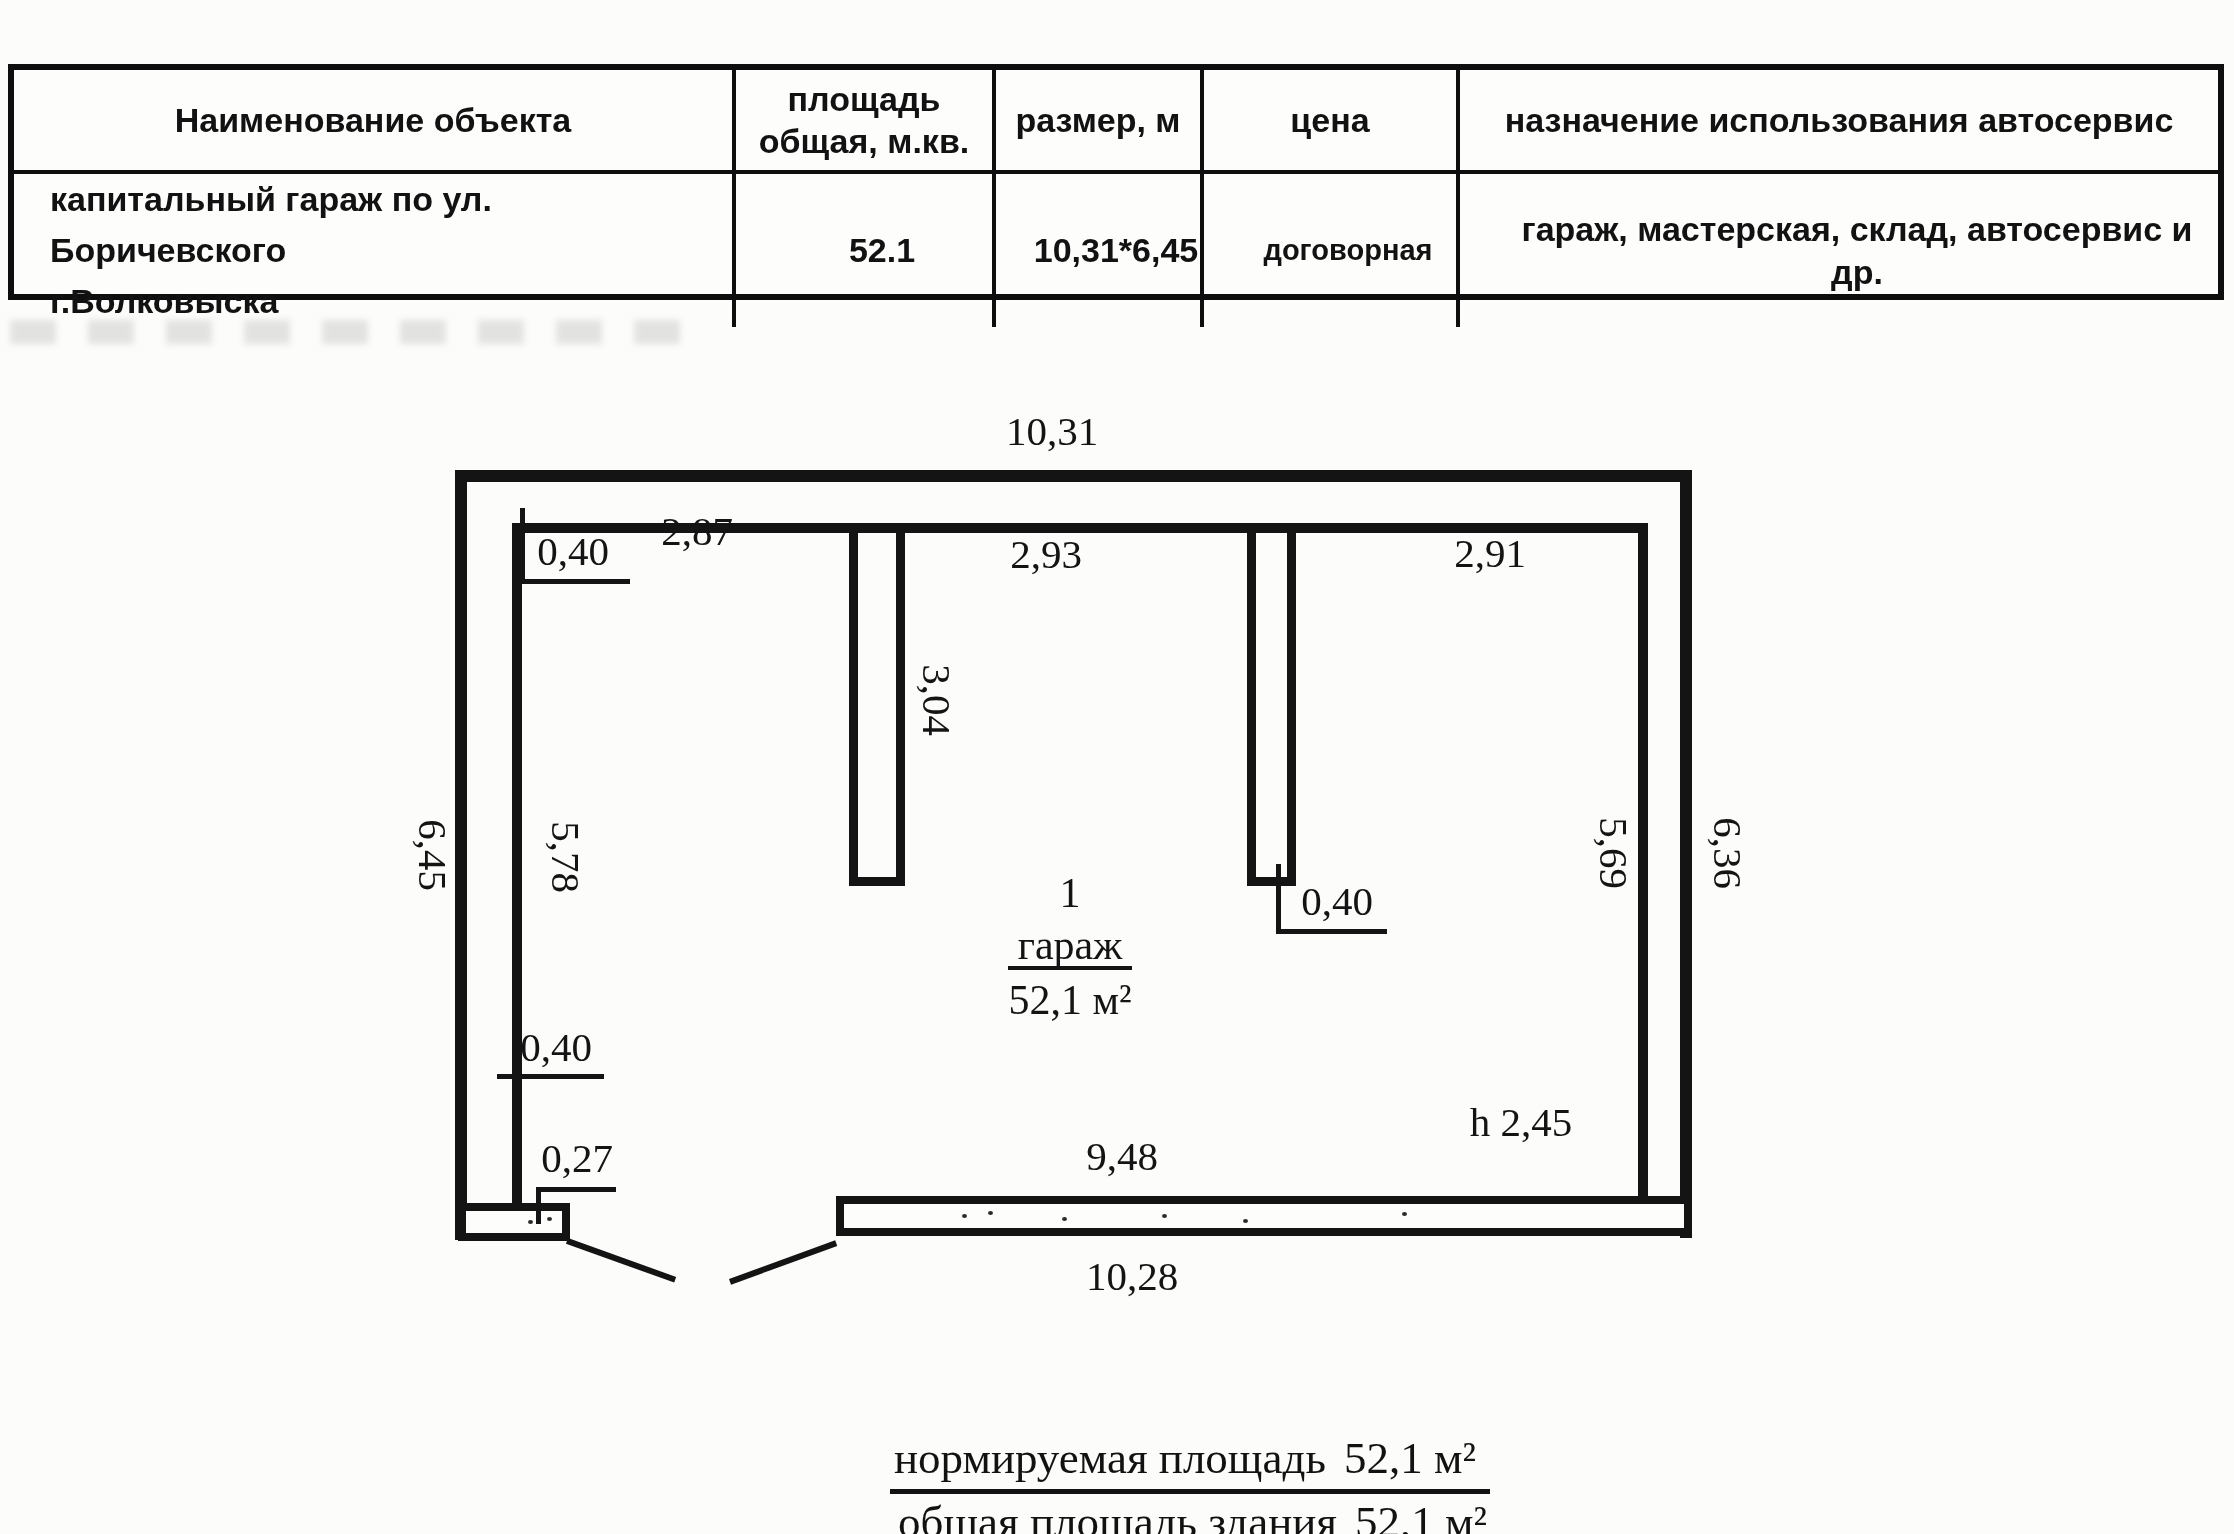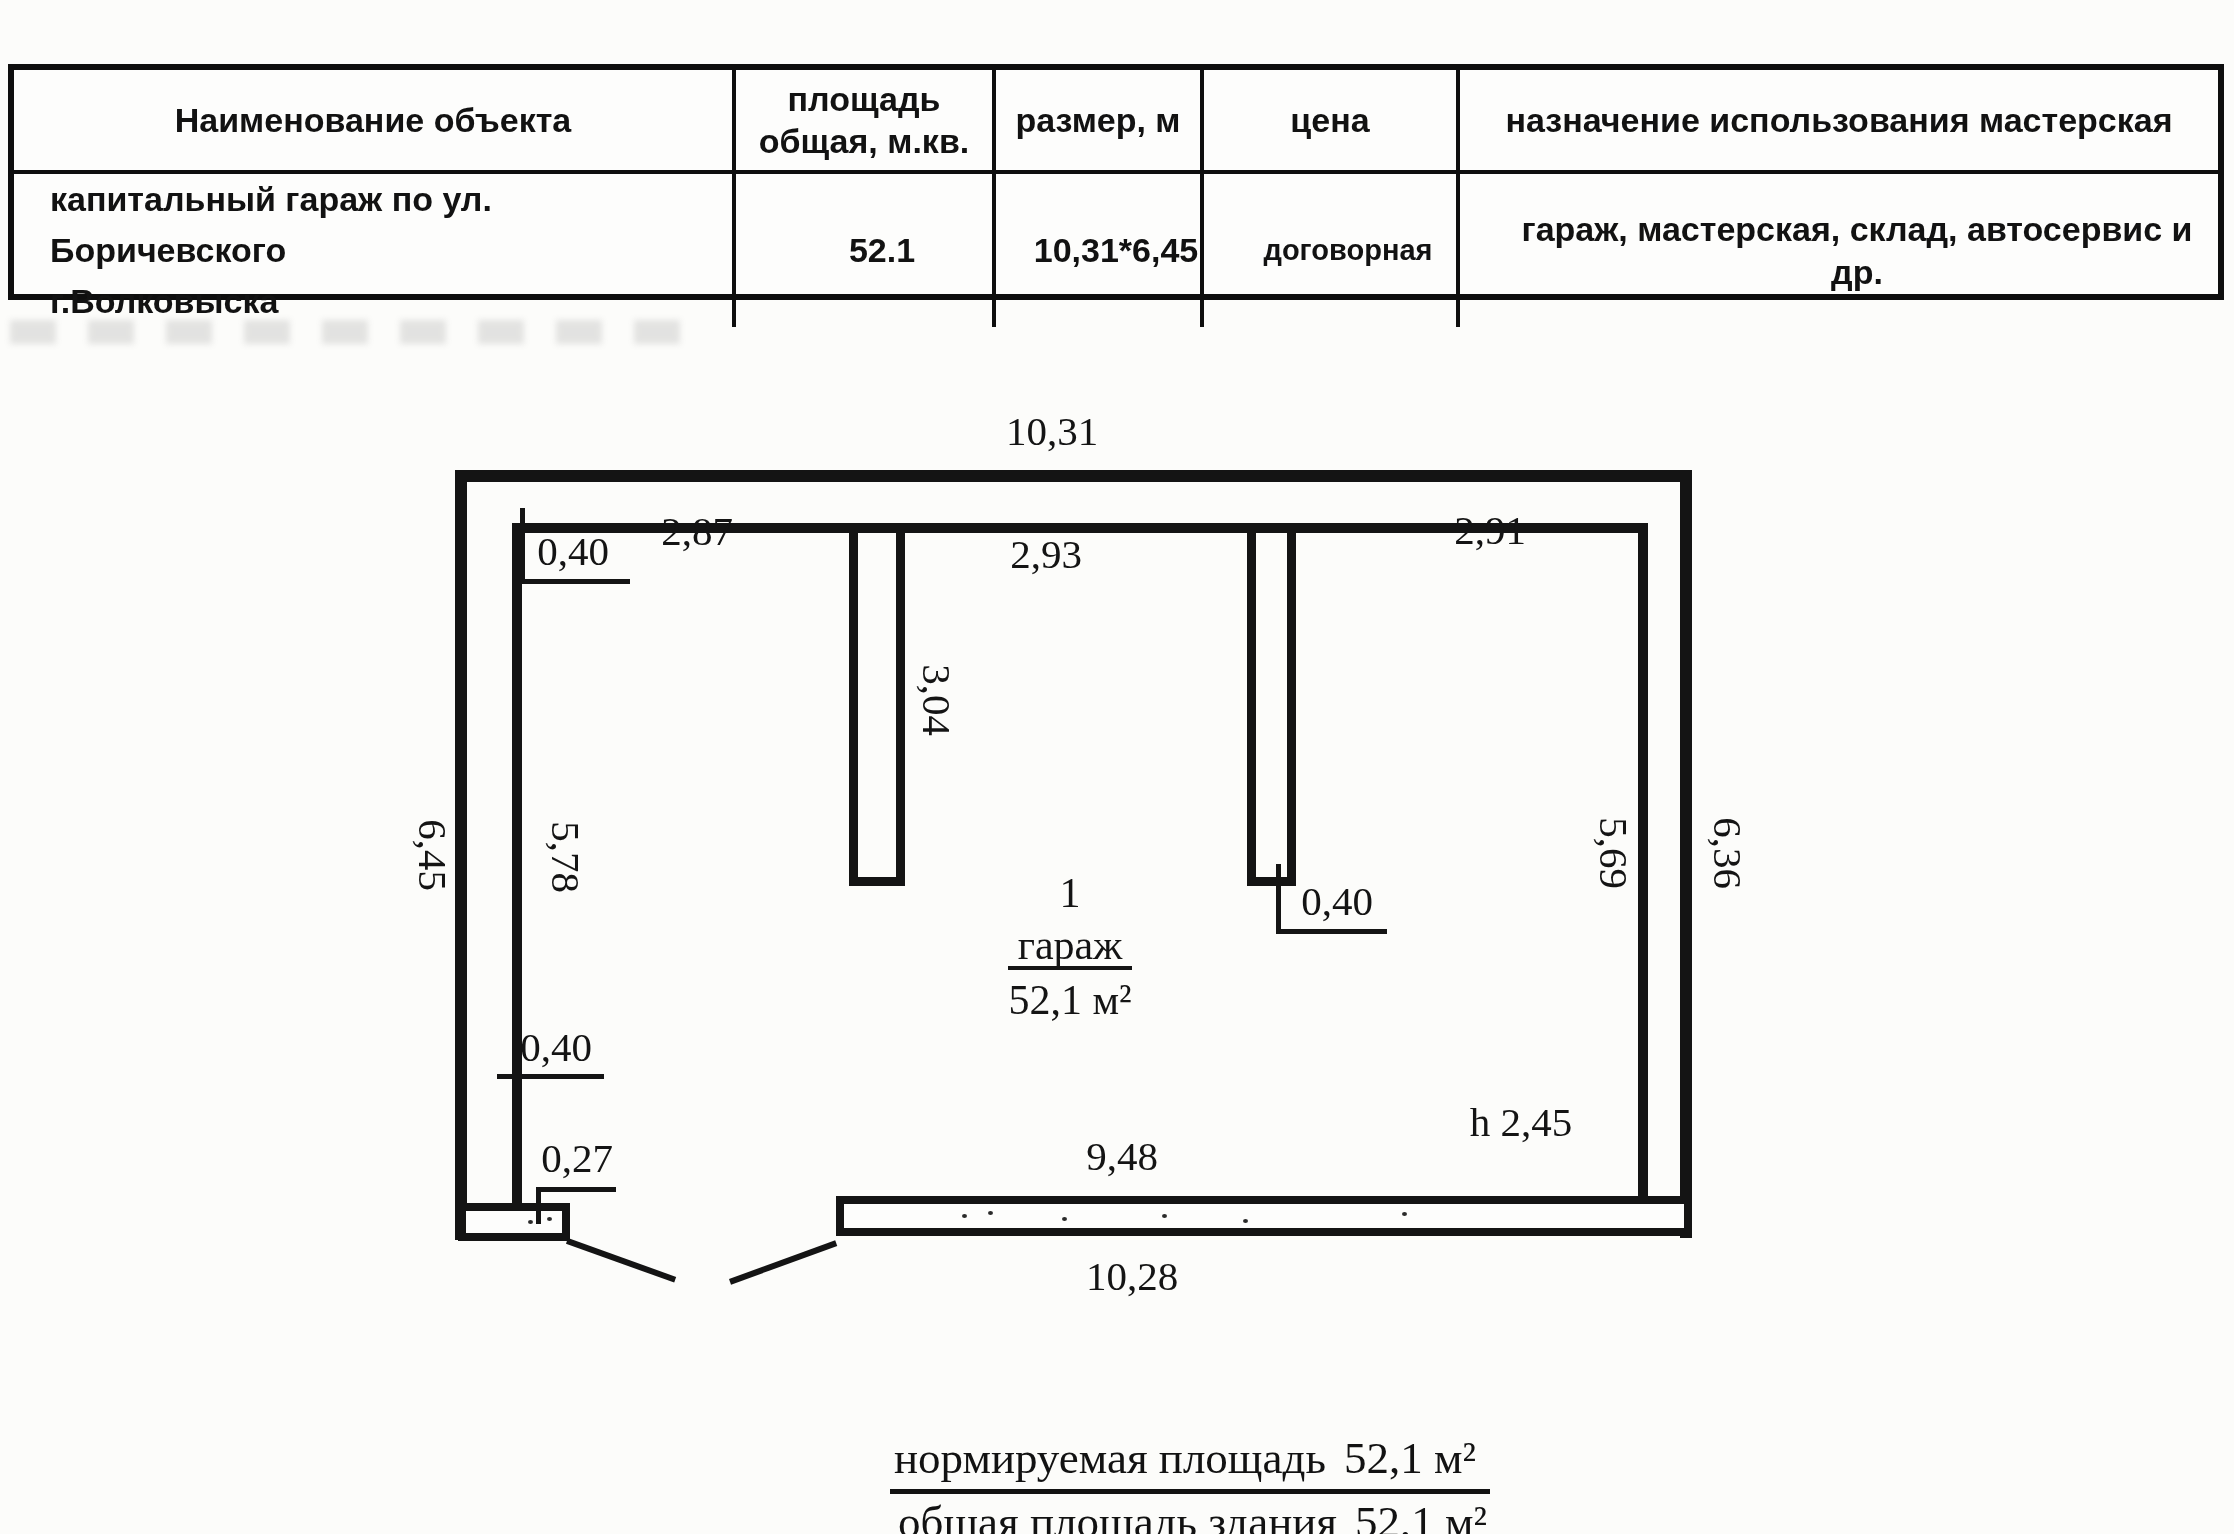--- a/index.html
+++ b/index.html
@@ -83,21 +83,21 @@
       <span>площадь</span>
       <span>общая, м.кв.</span>
     </div>
     <div class="cell">
       <span>размер, м</span>
     </div>
     <div class="cell">
       <span>цена</span>
     </div>
     <div class="cell last">
-      <span>назначение использования мастерская</span>
+      <span>назначение использования автосервис</span>
     </div>
 
     <div class="cell bottom name-data">
       <span>капитальный гараж по ул. Боричевского</span>
       <span>г.Волковыска</span>
     </div>
     <div class="cell bottom">
       <span>52.1</span>
     </div>
     <div class="cell bottom">
@@ -159,21 +159,21 @@
 
     <div class="dimh" style="left:1008px;top:966px;width:124px;height:4px;"></div>
 
     <span class="dim" style="left:1052px;top:431px;">10,31</span>
     <span class="dim v" style="left:433px;top:855px;">6,45</span>
     <span class="dim v" style="left:1728px;top:853px;">6,36</span>
 
     <span class="dim" style="left:573px;top:551px;">0,40</span>
     <span class="dim" style="left:697px;top:531px;">2,87</span>
     <span class="dim" style="left:1046px;top:554px;">2,93</span>
-    <span class="dim" style="left:1490px;top:530px;">2,91</span>
+    <span class="dim" style="left:1490px;top:553px;">2,91</span>
 
     <span class="dim v" style="left:937px;top:700px;">3,04</span>
     <span class="dim v" style="left:566px;top:857px;">5,78</span>
     <span class="dim v" style="left:1614px;top:853px;">5,69</span>
 
     <span class="dim" style="left:1337px;top:901px;">0,40</span>
     <span class="dim" style="left:556px;top:1047px;">0,40</span>
     <span class="dim" style="left:577px;top:1158px;">0,27</span>
 
     <span class="dim" style="left:1122px;top:1156px;">9,48</span>

